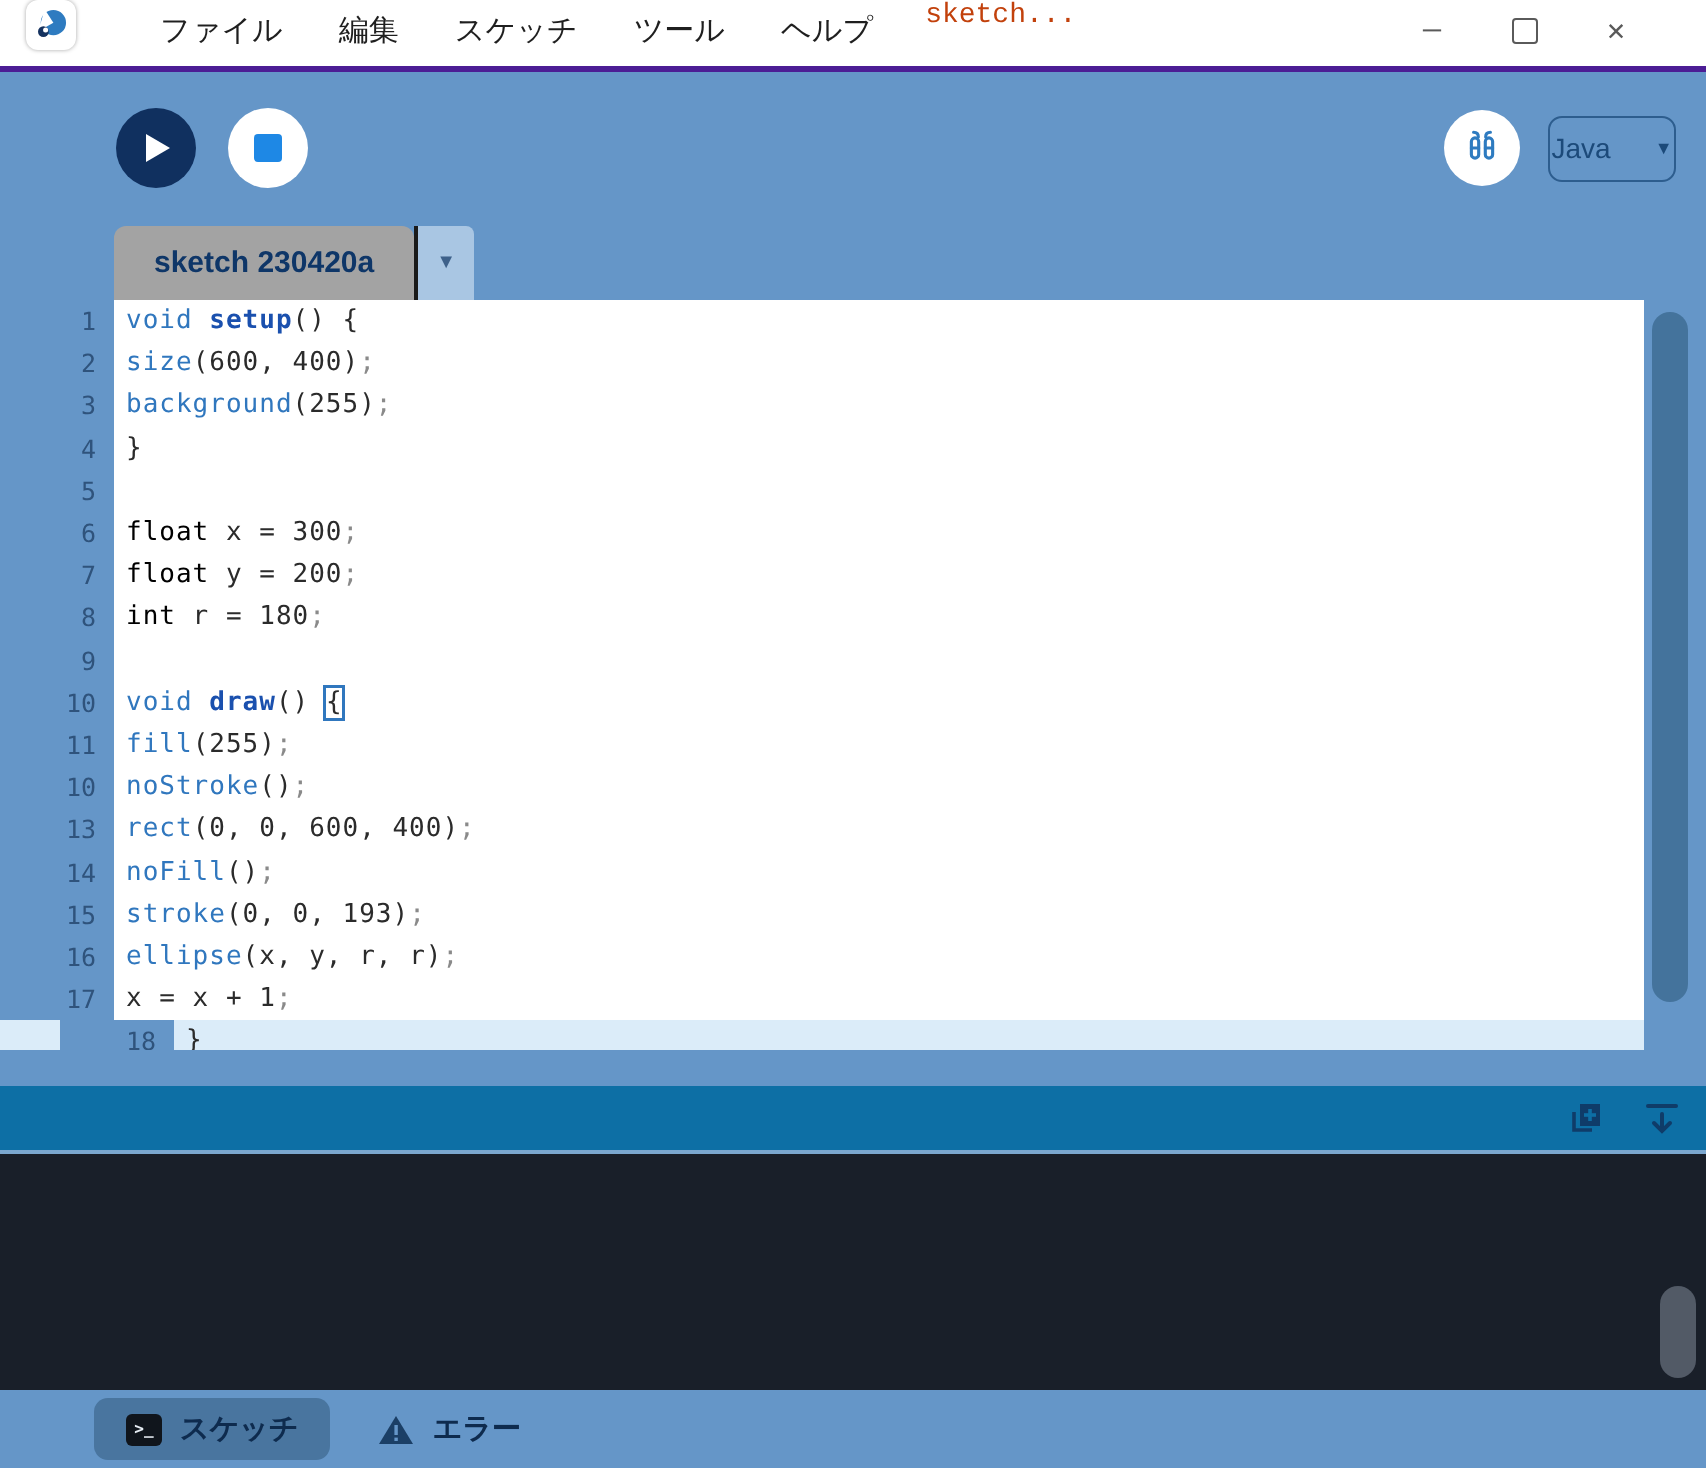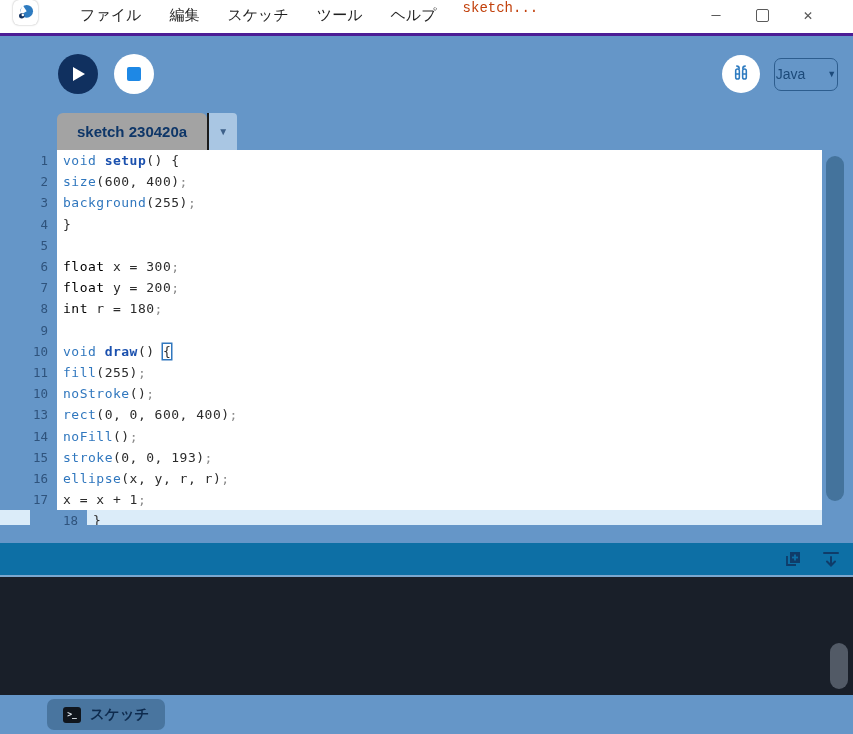--- a/index.html
+++ b/index.html
@@ -257,15 +257,23 @@
 
   <div class="console-body">
     <div class="console-thumb"></div>
   </div>
 
   <div class="bottombar" id="bottom-bar">
       <button class="bottom-tab active">
         <span class="term-icon">&gt;_</span>
         <span>スケッチ</span>
       </button>
+      <button class="bottom-tab">
+        <svg width="18" height="16" viewBox="0 0 18 16">
+          <polygon points="9,1 17.5,15 0.5,15" fill="#1b3f66"></polygon>
+          <rect x="8.2" y="5.5" width="1.7" height="5" fill="#6596c8"></rect>
+          <rect x="8.2" y="11.8" width="1.7" height="1.7" fill="#6596c8"></rect>
+        </svg>
+        <span>エラー</span>
+      </button>
     </div>
 
 </div>
 
 </body></html>

